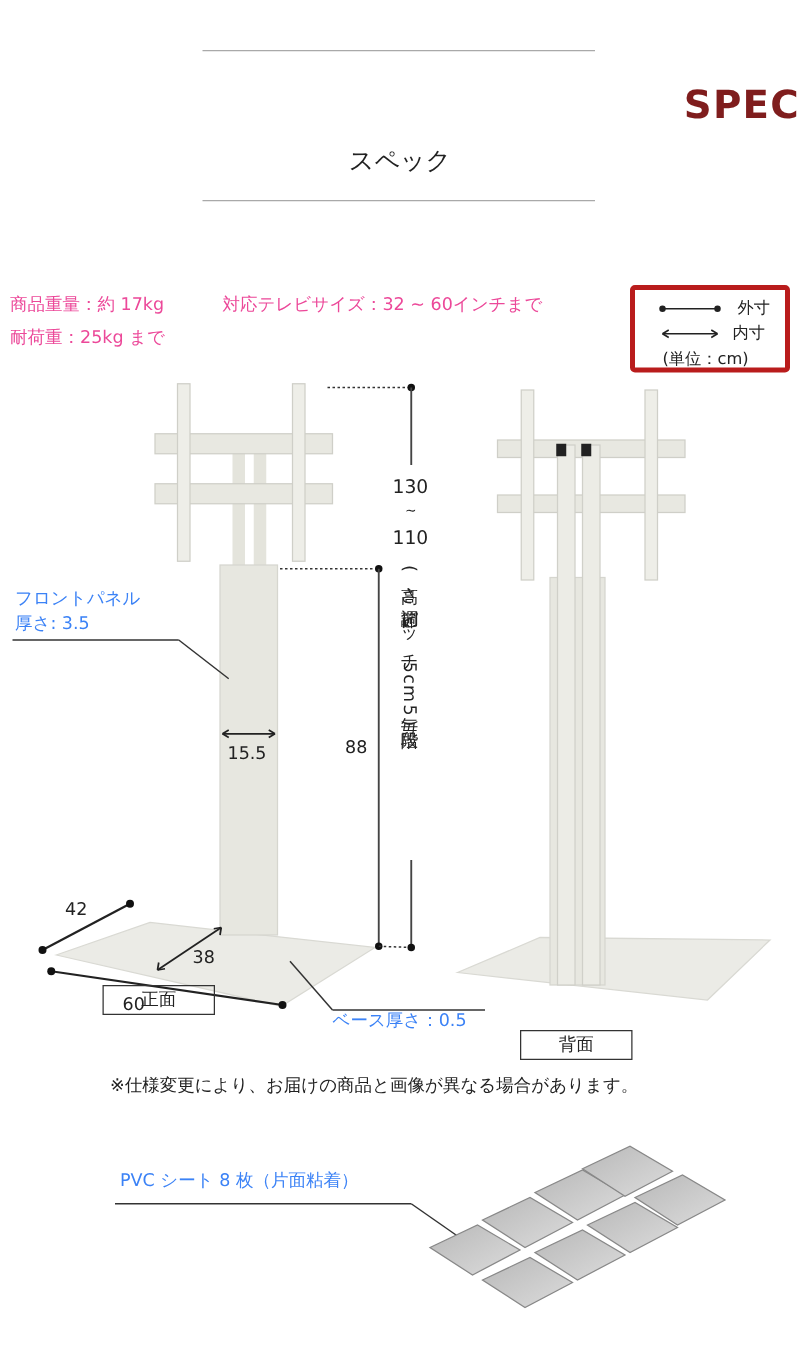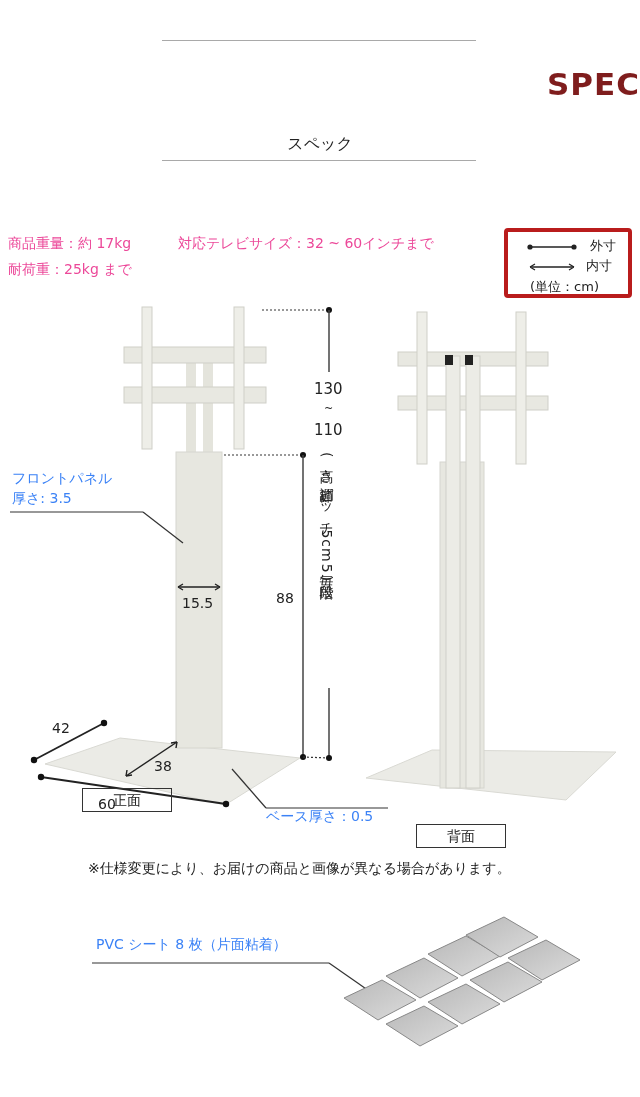--- a/index.html
+++ b/index.html
@@ -1,19 +1,19 @@
 <!DOCTYPE html>
 <html><head>
 <meta charset="utf-8">
 <style>
   html,body{margin:0;padding:0;background:#fff;}
   body{width:640px;height:1097px;position:relative;overflow:hidden;font-family:"DejaVu Sans","Liberation Sans",sans-serif;color:#222;}
   .hr{position:absolute;left:162px;width:314px;height:1px;background:#a9a9a9;}
   .title{position:absolute;left:0;width:640px;text-align:right;top:66px;font-size:31px;font-weight:bold;letter-spacing:1px;color:#7f1d1d;}
-  .subtitle{position:absolute;left:0;width:640px;text-align:center;top:115px;font-size:16px;color:#222;margin-top:19px;}
+  .subtitle{position:absolute;left:0;width:640px;text-align:center;top:115px;font-size:20px;color:#222;}
   .spec{position:absolute;font-size:14px;color:#ec4899;white-space:nowrap;}
   .legend{position:absolute;left:504px;top:228px;width:128px;height:70px;border:4px solid #b91c1c;border-radius:4px;box-sizing:border-box;}
   .legend .row{position:absolute;left:14px;font-size:13px;}
   .lbl{position:absolute;font-size:14px;color:#3b82f6;white-space:nowrap;}
   .dim{position:absolute;font-size:14px;color:#222;white-space:nowrap;}
   .vtext{position:absolute;left:318px;top:452px;font-size:14px;writing-mode:vertical-rl;color:#222;letter-spacing:1px;}
   .viewbox{position:absolute;height:24px;border:1px solid #333;box-sizing:border-box;text-align:center;font-size:14px;line-height:22px;}
   .note{position:absolute;left:88px;top:860px;font-size:14px;color:#222;white-space:nowrap;}
   svg{position:absolute;left:0;top:0;}
 </style>

